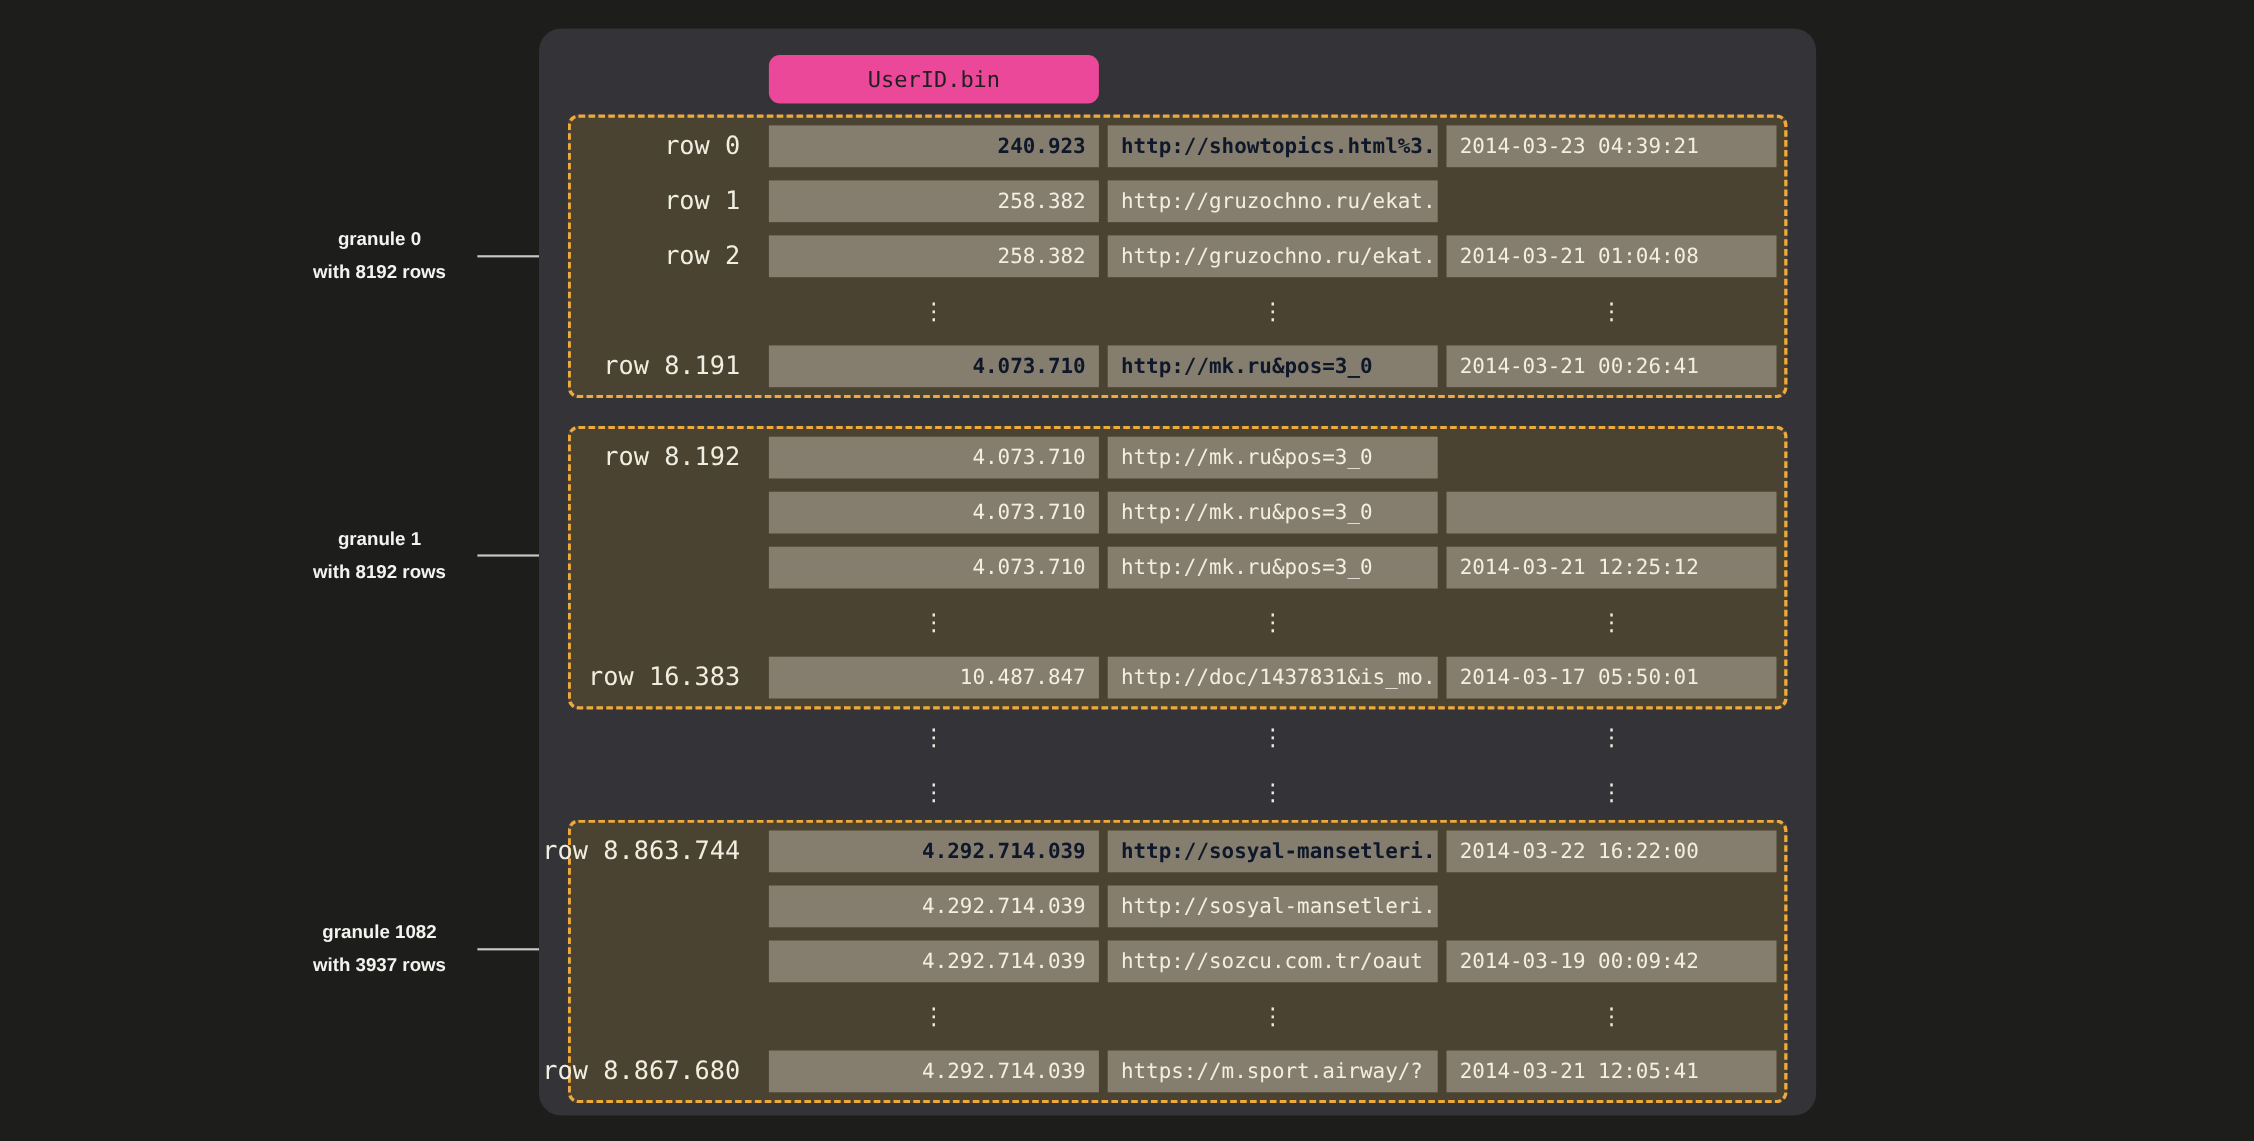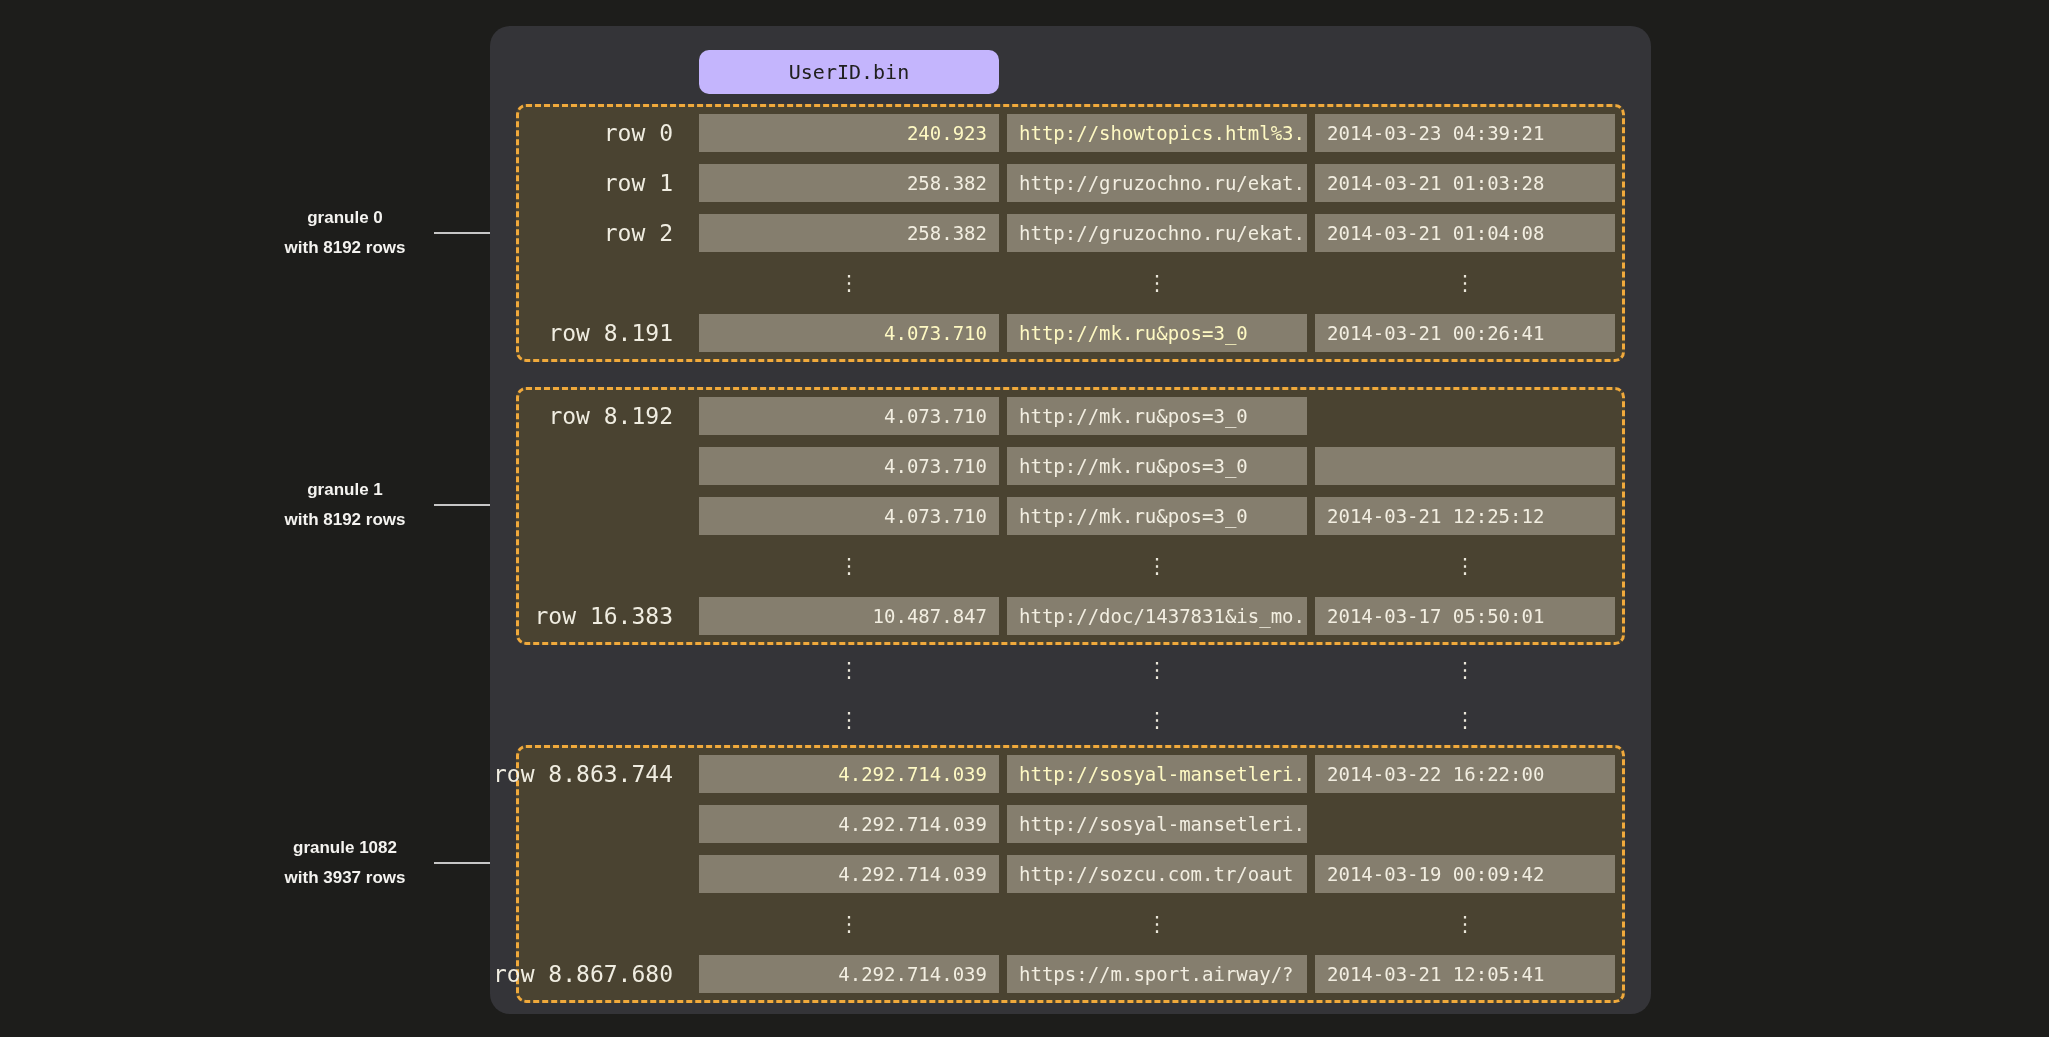--- a/index.html
+++ b/index.html
@@ -42,21 +42,21 @@
   }
 
   .hdr-row {
     display: grid;
     grid-template-columns: 165px 300px 300px 300px;
     column-gap: 8px;
     margin: 0 0 10px 10px;
     height: 44px;
   }
   .pill {
-    background: #c4b5fd;
+    background: #ec4899;
     color: #202020;
     border-radius: 10px;
     display: flex; align-items: center; justify-content: center;
     font-size: 20px;
   }
 
   .granule {
     border: 3px dashed #f0a93c;
     border-radius: 10px;
     background: #4a4331;
@@ -78,21 +78,21 @@
     color: #f0ede1; font-size: 23px; white-space: nowrap;
   }
   .cell {
     background: #857e6e;
     display: flex; align-items: center;
     padding: 0 12px;
     color: #f2eee1; font-size: 19px;
     white-space: nowrap; overflow: hidden;
   }
   .cell.num { justify-content: flex-end; }
-  .hl { color: #fef9c3; font-weight: normal; }
+  .hl { color: #0f172a; font-weight: bold; }
 
   .ecol {
     display: flex; align-items: center; justify-content: center;
     color: #ece8db; font-size: 21px; line-height: 1;
     background: transparent;
   }
 
   .gap-section { padding: 6px 0 6px 10px; }
 </style>
 </head>
@@ -129,21 +129,20 @@
       <div class="grow">
         <div class="rlabel">row 0</div>
         <div class="cell num hl">240.923</div>
         <div class="cell hl">http://showtopics.html%3...</div>
         <div class="cell">2014-03-23 04:39:21</div>
       </div>
       <div class="grow">
         <div class="rlabel">row 1</div>
         <div class="cell num">258.382</div>
         <div class="cell">http://gruzochno.ru/ekat...</div>
-        <div class="cell">2014-03-21 01:03:28</div>
       </div>
       <div class="grow">
         <div class="rlabel">row 2</div>
         <div class="cell num">258.382</div>
         <div class="cell">http://gruzochno.ru/ekat...</div>
         <div class="cell">2014-03-21 01:04:08</div>
       </div>
       <div class="grow">
         <div></div>
         <div class="ecol">⋮</div>

